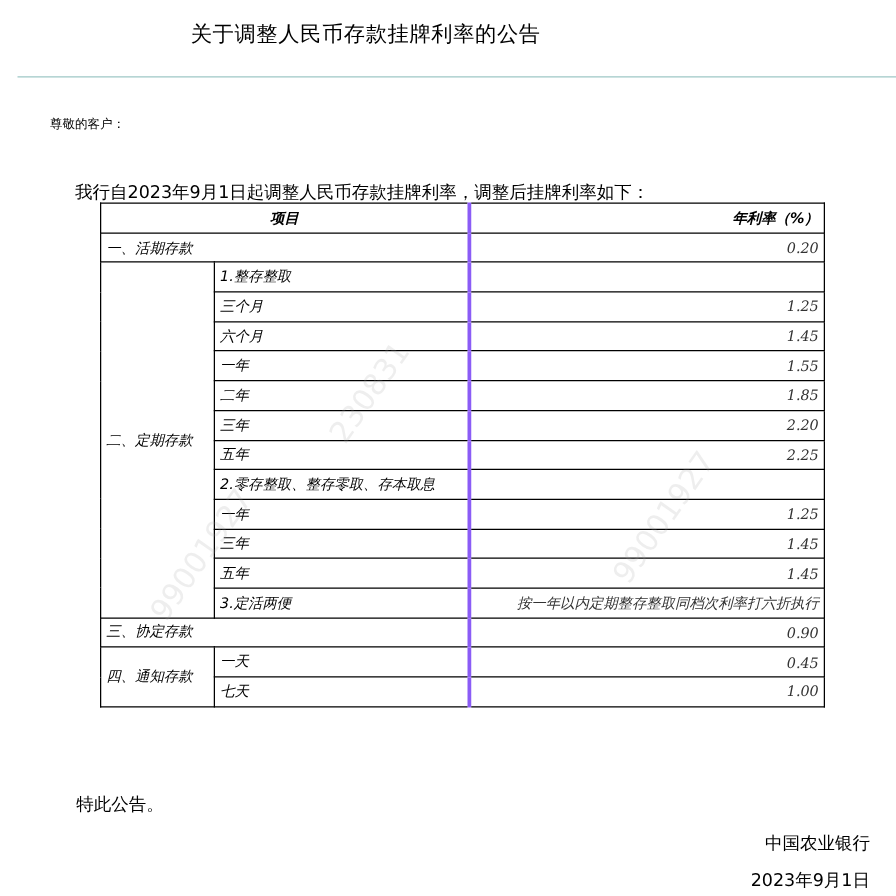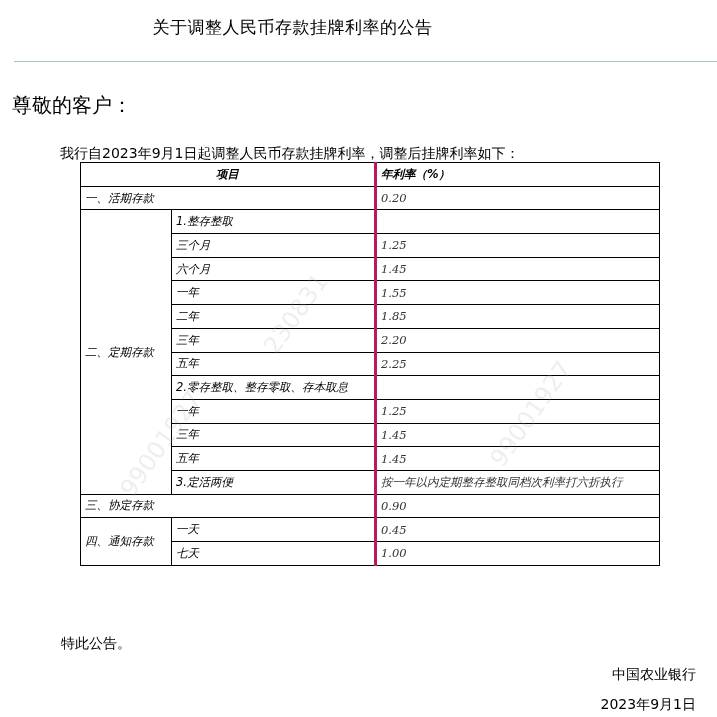--- a/index.html
+++ b/index.html
@@ -1,28 +1,28 @@
 <!DOCTYPE html>
 <html><head>
 <meta charset="utf-8">
 <style>
   html, body { margin: 0; padding: 0; background: #ffffff; }
   body { width: 717px; height: 717px; position: relative; overflow: hidden;
          font-family: "DejaVu Sans", "Liberation Sans", sans-serif; color: #000; }
   .title { position: absolute; top: 16px; left: 0; width: 585px; text-align: center;
            font-size: 17px; font-weight: normal; letter-spacing: 0.5px; }
   .divider { position: absolute; top: 61px; left: 14px; right: 0; height: 1px; background: #9ec8c6; }
-  .greeting { position: absolute; top: 92px; left: 12px; font-size: 20px; }
+  .greeting { position: absolute; top: 92px; left: 40px; font-size: 10px; }
   .intro { position: absolute; top: 121px; left: 60px; font-size: 14px; margin-top: 24px; }
   table.rates { position: absolute; top: 162px; left: 80px; width: 579px;
                 border-collapse: collapse; font-size: 11.5px; table-layout: fixed; }
   table.rates td, table.rates th { border: 1px solid #000; height: 23.7px; padding: 0 4px;
                 box-sizing: border-box; font-weight: normal; font-style: italic; }
   table.rates th { font-weight: bold; text-align: center; }
-  table.rates td.rate, table.rates th.rate-head { border-left: 3px solid #be185d; text-align: left;
+  table.rates td.rate, table.rates th.rate-head { border-left: 3px solid #8b5cf6; text-align: right;
                 font-family: "DejaVu Serif", "Liberation Serif", serif; color: #333; }
   table.rates th.rate-head { font-family: "DejaVu Sans", sans-serif; color: #000; }
   td.cat { font-weight: bold; }
   td.sub { text-align: left; }
   td.term { }
   td.rate.note { font-family: "DejaVu Sans", sans-serif; color: #000; }
   .closing { position: absolute; top: 635px; left: 61px; font-size: 14px; }
   .signer { position: absolute; top: 666px; right: 21px; font-size: 14px; text-align: right; }
   .sign-date { position: absolute; top: 696px; right: 21px; font-size: 14px; text-align: right; }
   .watermark { position: absolute; color: rgba(160,160,160,0.18); font-size: 24px;

